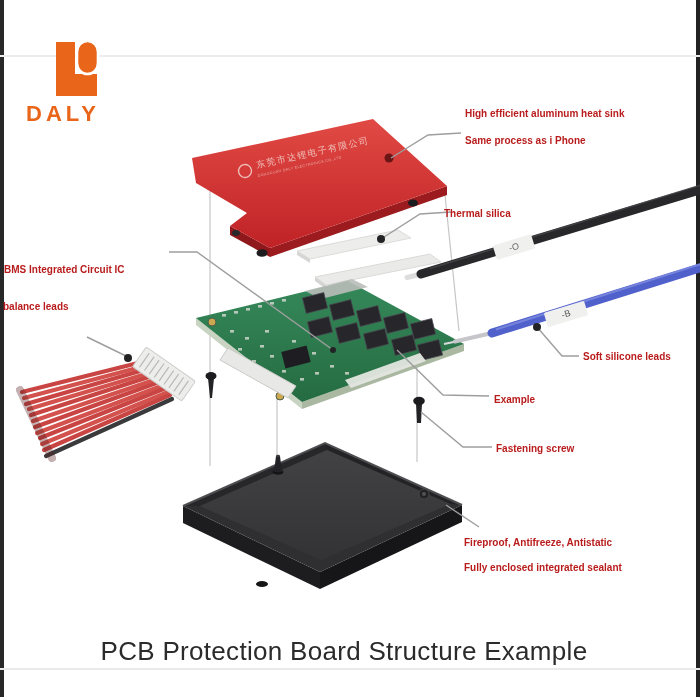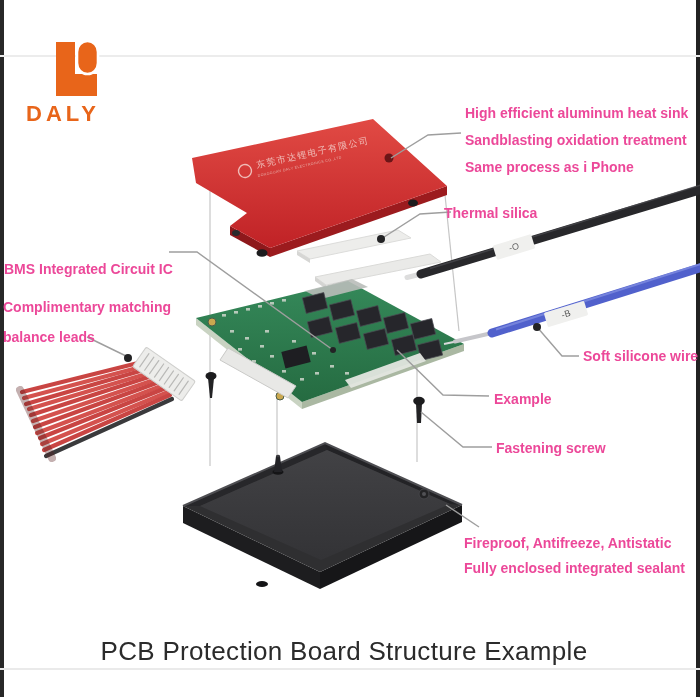--- a/index.html
+++ b/index.html
@@ -3,21 +3,21 @@
 <meta charset="utf-8">
 <style>
   html,body{margin:0;padding:0;background:#fff;}
   #page{position:relative;width:700px;height:697px;background:#ffffff;overflow:hidden;
         font-family:"Liberation Sans",sans-serif;}
   .edge{position:absolute;top:0;bottom:0;width:4px;background:#282828;}
   .edge.left{left:0;}
   .edge.right{right:0;background:#222;}
   .scanline{position:absolute;left:0;right:0;height:2px;background:#ececec;}
   svg{position:absolute;left:0;top:0;}
-  .lbl{position:absolute;color:#ec4899;font-weight:bold;font-size:14px;line-height:27px;white-space:nowrap;}
+  .lbl{position:absolute;color:#b91c1c;font-weight:bold;font-size:10px;line-height:27px;white-space:nowrap;}
   .lbl div{white-space:nowrap;}
   .lbl.tight{line-height:24.5px;}
   .lbl.wide{line-height:30px;}
   #title{position:absolute;left:-6px;width:700px;top:636px;text-align:center;
          font-size:26px;color:#2b2b2b;font-weight:normal;letter-spacing:.3px;}
 </style>
 </head>
 <body>
 
 <div id="page">
@@ -219,34 +219,32 @@
     <g fill="#232325">
       <circle cx="381" cy="239" r="4"></circle>
       <circle cx="537" cy="327" r="4"></circle>
       <circle cx="128" cy="358" r="4"></circle>
       <circle cx="333" cy="350" r="3"></circle>
     </g>
   </svg>
 
   <div class="lbl" style="left:465px;top:100px">
     <div>High efficient aluminum heat sink</div>
-    <div>Sandblasting oxidation treatment</div>
     <div>Same process as i Phone</div>
   </div>
 
   <div class="lbl" style="left:444px;top:205px;line-height:17px">Thermal silica</div>
 
   <div class="lbl" style="left:4px;top:261px;line-height:17px">BMS Integrated Circuit IC</div>
 
   <div class="lbl wide" style="left:3px;top:292px">
-    <div>Complimentary matching</div>
     <div>balance leads</div>
   </div>
 
-  <div class="lbl" style="left:583px;top:348px;line-height:17px">Soft silicone wire</div>
+  <div class="lbl" style="left:583px;top:348px;line-height:17px">Soft silicone leads</div>
 
   <div class="lbl" style="left:494px;top:391px;line-height:17px">Example</div>
 
   <div class="lbl" style="left:496px;top:440px;line-height:17px">Fastening screw</div>
 
   <div class="lbl tight" style="left:464px;top:531px">
     <div>Fireproof, Antifreeze, Antistatic</div>
     <div>Fully enclosed integrated sealant</div>
   </div>
 

